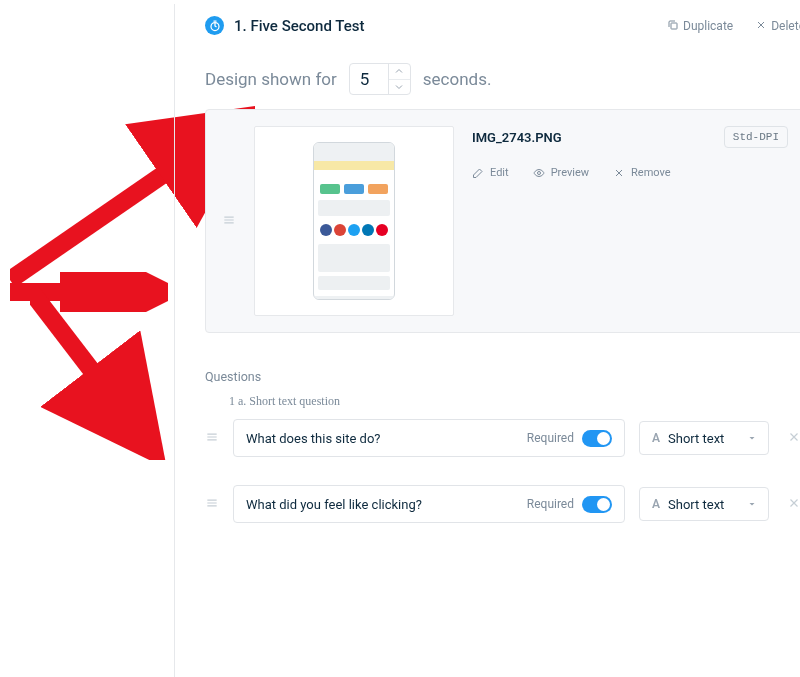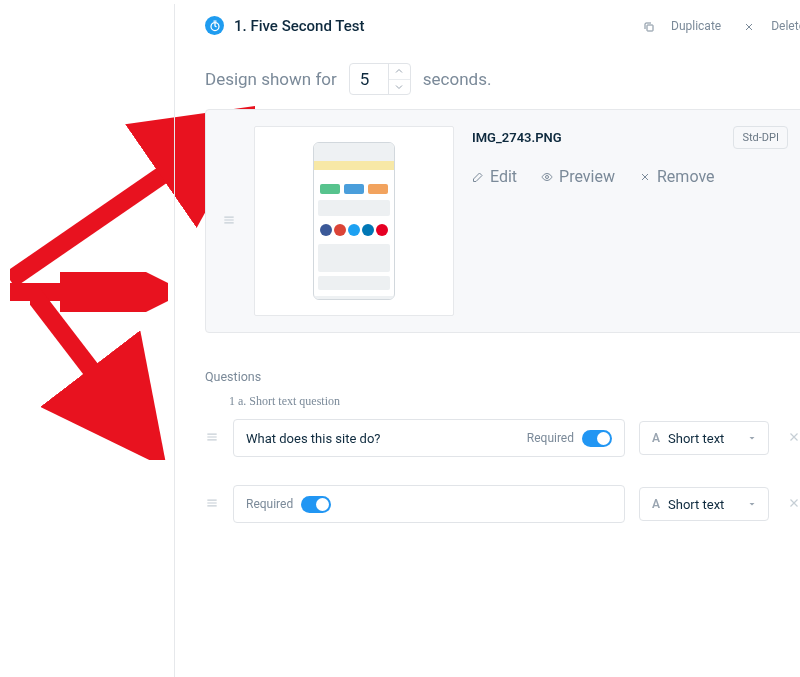--- a/index.html
+++ b/index.html
@@ -4,21 +4,21 @@
 <style>
   * { box-sizing: border-box; }
   html, body { margin:0; padding:0; font-family: -apple-system, BlinkMacSystemFont, "Segoe UI", Roboto, Helvetica, Arial, sans-serif; font-size:13px; color:#384b5c; background:#fff; }
   .canvas { position:relative; width:800px; height:677px; overflow:hidden; }
   .left-col { position:absolute; left:0; top:0; width:150px; height:100%; background:#fff; }
   .main { position:absolute; left:150px; top:4px; width:649px; height:100%; border-left:1px solid #e6e8eb;margin-left:24px; }
   .inner { padding: 12px 18px 0 30px; }
   .section-header { display:flex; align-items:center; }
   .section-header .title { font-size:15px; font-weight:500; color:#0e2a3e; margin-left:10px; }
   .hdr-actions { margin-left:auto; font-size:12px; color:#7b8a99; display:flex; gap:22px; }
-  .hdr-actions .act { display:flex; align-items:flex-end; gap:16px; cursor:pointer; }
+  .hdr-actions .act { display:flex; align-items:flex-start; gap:4px; cursor:pointer; }
   .circle-badge { width:19px; height:19px; border-radius:50%; background:#1f9cf0; color:#fff; display:flex; align-items:center; justify-content:center; font-size:11px; }
   .help { margin-top:34px; font-size:12.5px; color:#7b8a99; }
   .shownfor { margin-top:28px; display:flex; align-items:center; gap:12px; font-size:17px; color:#7b8a99; }
   .num-input { position:relative; width:62px; height:32px; border:1px solid #e1e4e8; border-radius:4px; background:#fff; display:flex; align-items:center; }
   .num-input span { padding-left:10px; color:#0e2a3e; }
   .spinner { position:absolute; right:0; top:0; width:22px; height:100%; border-left:1px solid #e1e4e8; display:flex; flex-direction:column; }
   .spinner .sbtn { flex:1; display:flex; align-items:center; justify-content:center; color:#9aa5b1; cursor:pointer; }
   .spinner .sbtn + .sbtn { border-top:1px solid #e9ecef; }
   .design-row { margin-top:32px; display:flex; align-items:center; gap:16px; font-size:12.5px; color:#7b8a99; }
   .design-row .push { margin-left:auto; }
@@ -31,22 +31,22 @@
   .phone .bar { height:9px; background:#eef1f3; }
   .phone .bar.yellow { background:#f7e8a6; }
   .phone .row { display:flex; height:14px; padding:2px 6px; gap:4px; }
   .phone .row div { flex:1; border-radius:2px; background:#dee3e7; }
   .phone .row .g { background:#57c38d; } .phone .row .b { background:#4a9edb; } .phone .row .o { background:#f2a35e; }
   .phone .socials { display:flex; justify-content:center; gap:2px; padding:4px 0; }
   .phone .socials span { width:12px; height:12px; border-radius:50%; }
   .card-meta { flex:1; align-self:flex-start; }
   .card-meta .top { display:flex; align-items:center; }
   .card-meta .fname { font-size:13px; font-weight:600; color:#0e2a3e; }
-  .dpi { border:1px solid #dfe3e7; border-radius:4px; padding:4px 8px; font-size:11px; color:#6a7885; margin-left:auto; cursor:pointer; }
-  .img-actions { display:flex; gap:24px; font-size:16px; color:#7b8a99; margin-top:18px; }
+  .dpi { border:1px solid #dfe3e7; border-radius:4px; padding:4px 8px; font-size:11px; color:#6a7885; margin-left:auto; cursor:pointer;font-family:Liberation Mono, monospace; }
+  .img-actions { display:flex; gap:24px; font-size:11px; color:#7b8a99; margin-top:18px; }
   .img-actions .ia { display:flex; align-items:center; gap:6px; cursor:pointer; }
   .questions-lbl { margin-top:36px; font-size:12.5px; color:#7b8a99; }
   .q-block { margin-top:10px; }
   .q-sub { font-size:12px; color:#7b8a99; margin-left:24px; margin-bottom:10px;font-family:Liberation Serif, serif; }
   .q-row { display:flex; align-items:center; gap:14px; }
   .q-input { flex:1; height:38px; border:1px solid #e1e4e8; border-radius:4px; padding:12px 12px; display:flex; align-items:center; justify-content:space-between; background:#fff; }
   .q-input .qtxt { font-size:13px; color:#0e2a3e; }
   .req { display:flex; align-items:center; gap:8px; font-size:12px; color:#7b8a99; }
   .toggle { width:30px; height:17px; background:#2196f3; border-radius:10px; position:relative; cursor:pointer; }
   .toggle::after { content:''; position:absolute; width:13px; height:13px; background:#fff; border-radius:50%; top:2px; right:2px; }
@@ -235,20 +235,21 @@
       </div>
 
       <div class="q-block" style="margin-top:28px">
         <div class="q-row">
           <div class="drag">
             <svg class="icon14" viewBox="0 0 24 24" fill="none" stroke="currentColor" stroke-width="2">
                 <path d="M4 7h16M4 12h16M4 17h16"></path>
               </svg>
           </div>
           <div class="q-input">
+            <span class="qtxt">What did you feel like clicking?</span>
             <div class="req">
               <span>Required</span>
               <div class="toggle"></div>
             </div>
           </div>
           <div class="select type-sel">
             <span class="A">A</span>
             <span>Short text</span>
             <span class="caret">
               <svg class="icon" viewBox="0 0 24 24" fill="currentColor">

